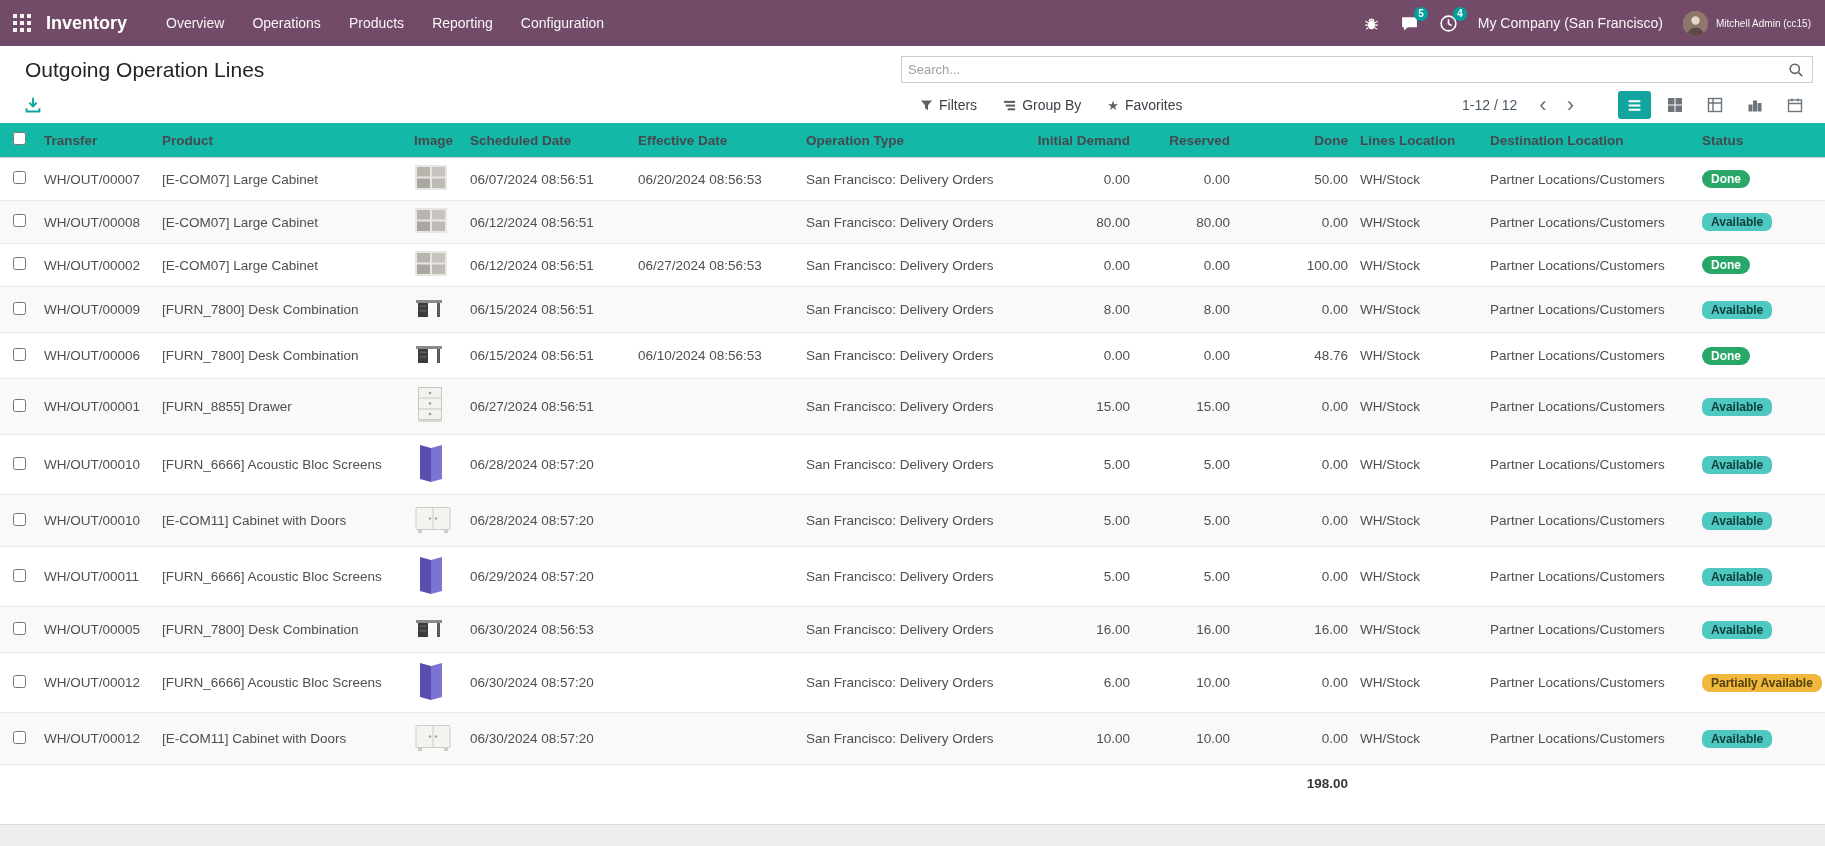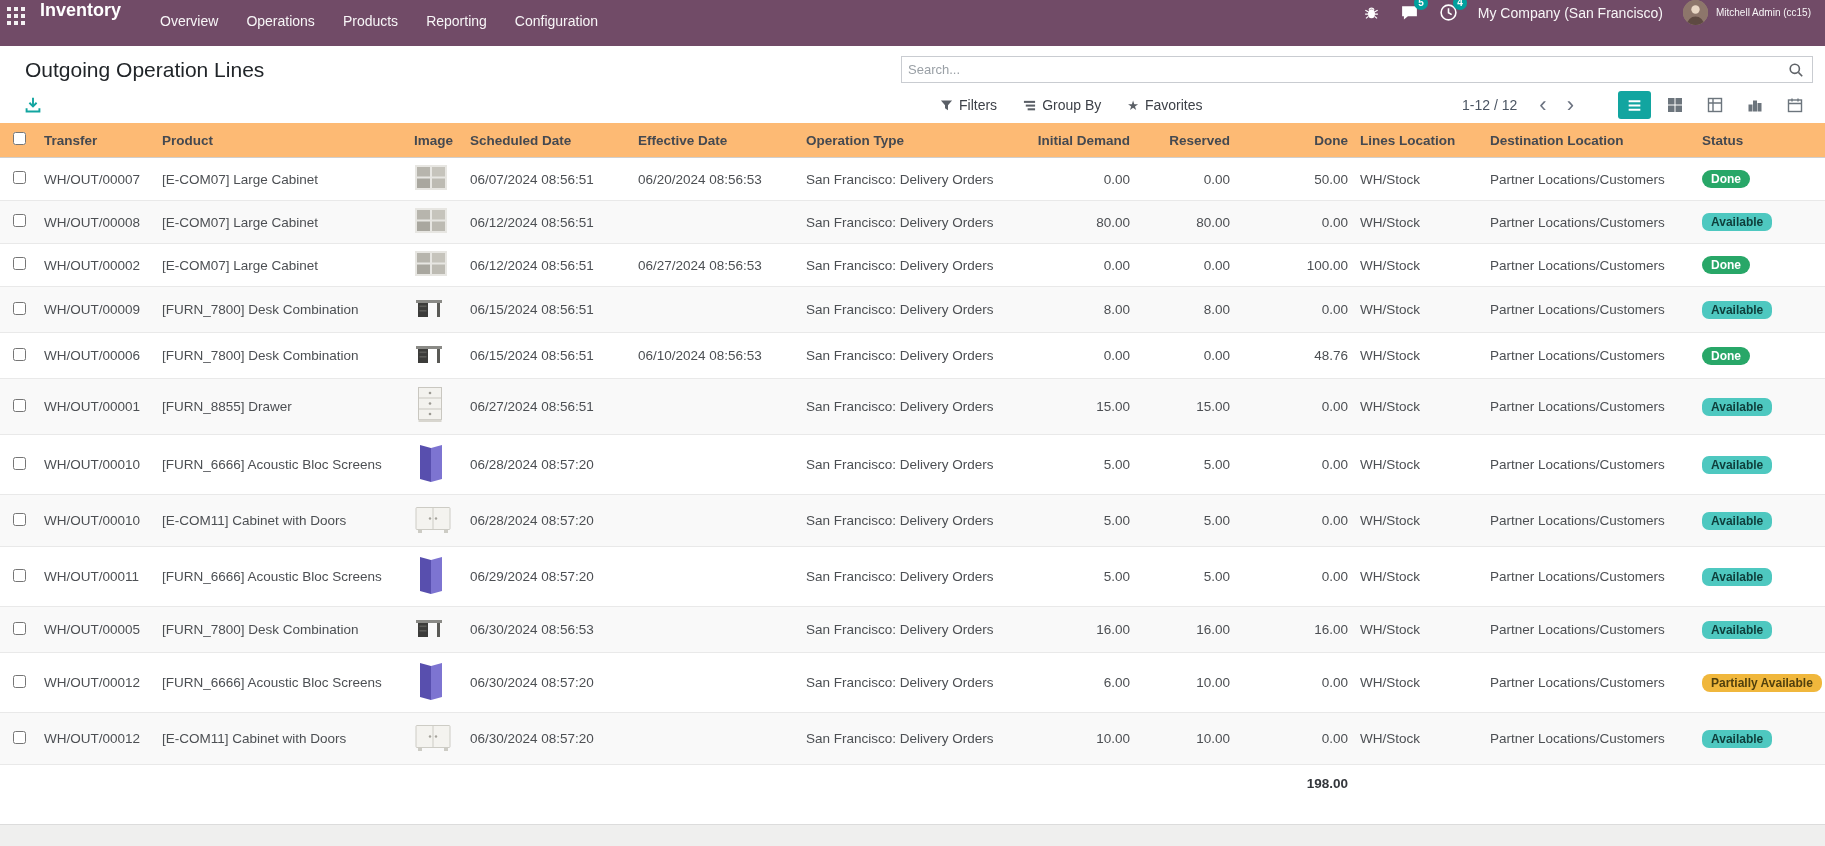--- a/index.html
+++ b/index.html
@@ -14,21 +14,21 @@
     --badge-partial-text:#51400d;
   }
   *{box-sizing:border-box;margin:0;padding:0;}
   html,body{background:#fff;}
   body{
     width:1825px;height:846px;overflow:hidden;
     font-family:"Liberation Sans", sans-serif;font-size:14px;color:#4c4f53;
     display:flex;flex-direction:column;
   }
   
-  .navbar{height:46px;flex:0 0 46px;background:var(--navbar-bg);display:flex;align-items:flex-start;color:#fff;padding:0 14px 0 0;}
+  .navbar{height:46px;flex:0 0 46px;background:var(--navbar-bg);display:flex;align-items:center;color:#fff;padding:0 14px 0 6px;}
   .apps-menu{width:32px;height:32px;display:grid;grid-template-columns:repeat(3,4px);grid-template-rows:repeat(3,4px);gap:3px;place-content:center;cursor:pointer;}
   .apps-menu i{background:rgba(255,255,255,.92);width:4px;height:4px;display:block;}
   .brand{font-size:18px;font-weight:bold;margin:0 26px 0 8px;cursor:pointer;}
   .nav-menu{display:flex;align-items:center;gap:2px;}
   .nav-item{padding:13px 13px;font-size:14px;color:rgba(255,255,255,.95);cursor:pointer;white-space:nowrap;}
   .nav-right{margin-left:auto;display:flex;align-items:center;gap:20px;}
   .systray-icon{position:relative;cursor:pointer;display:flex;align-items:center;}
   .counter{position:absolute;top:-7px;right:-9px;background:var(--badge-counter);color:#fff;font-size:10px;line-height:1;padding:2px 4px;border-radius:8px;font-weight:bold;}
   .company{font-size:14px;color:rgba(255,255,255,.95);cursor:pointer;white-space:nowrap;}
   .user-menu{display:flex;align-items:center;gap:8px;cursor:pointer;}
@@ -36,32 +36,32 @@
   .user-name{font-size:10px;color:rgba(255,255,255,.95);white-space:nowrap;}
   
   .control-panel{padding:0;background:#fff;}
   .cp-top{display:flex;align-items:center;padding:10px 12px 2px 25px;}
   .page-title{font-size:21px;font-weight:500;color:#212529;white-space:nowrap;}
   .search-box{margin-left:auto;width:912px;height:27px;border:1px solid #c9ccd1;background:#fff;display:flex;align-items:center;padding:0 8px 0 6px;}
   .search-box input{flex:1;border:none;outline:none;font-size:13px;color:#333;background:transparent;}
   .search-box input::placeholder{color:#9aa0a6;}
   .cp-bottom{position:relative;height:38px;display:flex;align-items:center;padding:2px 14px 0 18px;}
   .export-btn{background:none;border:none;cursor:pointer;padding:4px 6px;display:flex;align-items:center;}
-  .filter-group{position:absolute;left:940px;display:flex;align-items:center;gap:26px;}
+  .filter-group{position:absolute;left:920px;display:flex;align-items:center;gap:26px;}
   .filter-item{display:flex;align-items:center;gap:6px;font-size:14px;font-weight:500;color:#3d4148;cursor:pointer;white-space:nowrap;background:none;border:none;}
   .pager-group{margin-left:auto;display:flex;align-items:center;gap:4px;}
   .pager-text{font-size:14px;color:#4b5563;margin-right:10px;white-space:nowrap;}
   .pager-btn{background:none;border:none;font-size:22px;line-height:1;color:#6b7280;cursor:pointer;padding:0 8px;}
   .view-switcher{display:flex;align-items:center;gap:7px;margin-left:36px;}
   .view-btn{width:33px;height:28px;display:flex;align-items:center;justify-content:center;background:transparent;border:none;border-radius:3px;cursor:pointer;}
   .view-btn.active{background:var(--accent);}
   
   .content{flex:1;overflow:hidden;background:#fff;}
   table.list{width:1825px;border-collapse:collapse;table-layout:fixed;font-size:13.5px;color:#4c4f53;}
-  thead th{text-align:left;font-weight:bold;font-size:13.5px;color:#454950;padding:9px 6px;border-bottom:1px solid #cfcfcf;background:#fdba74;white-space:nowrap;overflow:hidden;cursor:pointer;margin-left:42px;}
+  thead th{text-align:left;font-weight:bold;font-size:13.5px;color:#454950;padding:9px 6px;border-bottom:1px solid #cfcfcf;background:#14b8a6;white-space:nowrap;overflow:hidden;cursor:pointer;margin-left:42px;}
   thead th.num{text-align:right;}
   tbody td{padding:6px 6px;border-top:1px solid #e9e9e9;vertical-align:middle;white-space:nowrap;overflow:hidden;}
   tbody tr:first-child td{border-top:none;}
   tbody tr:nth-child(even){background:#f9f9f9;}
   tbody tr{cursor:pointer;}
   td.num{text-align:right;}
   .sel{text-align:center;}
   .sel input{width:13px;height:13px;cursor:pointer;}
   .thumb{display:inline-block;line-height:0;}
   .badge-status{display:inline-block;padding:2px 9px;border-radius:10px;font-size:12px;font-weight:bold;white-space:nowrap;}

